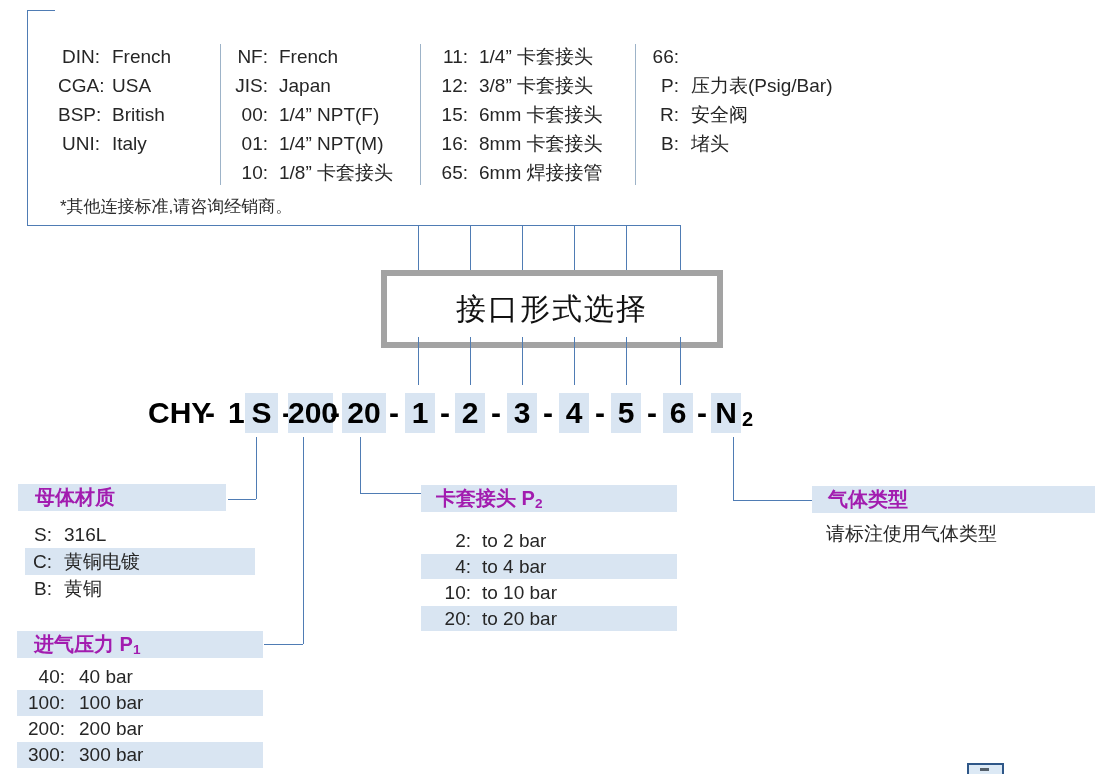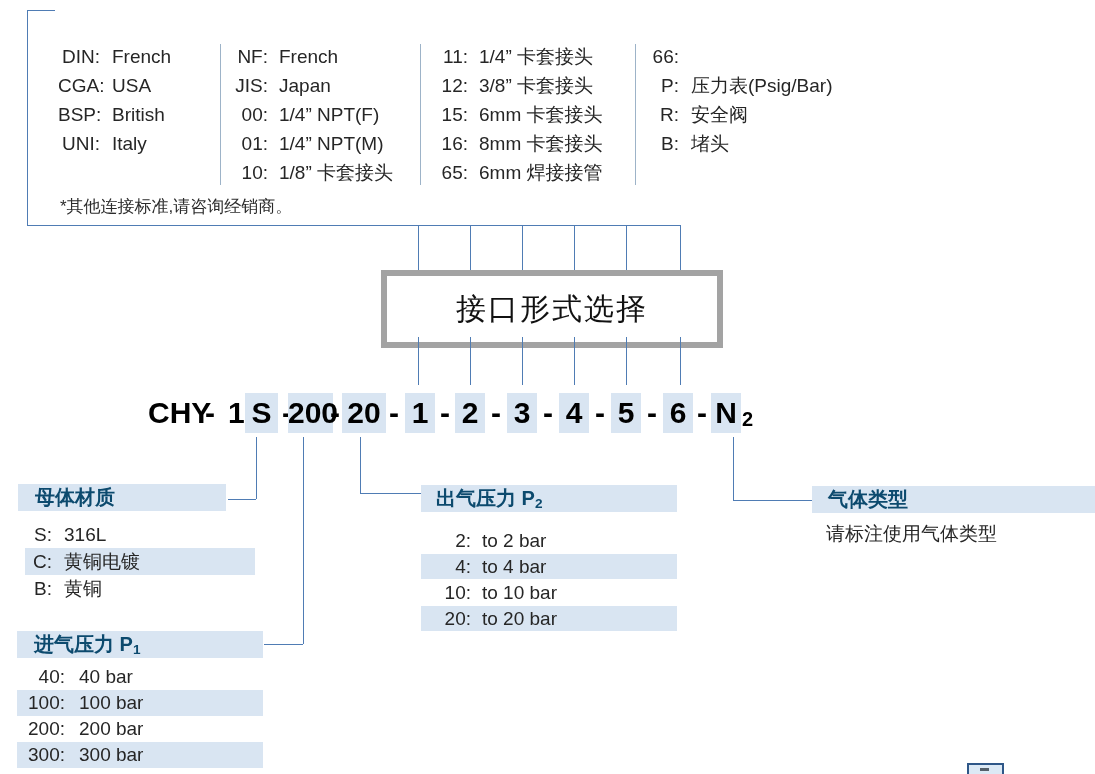--- a/index.html
+++ b/index.html
@@ -31,21 +31,21 @@
     border:6px solid #a3a3a3;background:#fff;display:flex;align-items:center;justify-content:center;
     font-size:30px;letter-spacing:2px;color:#111;font-weight:500;
   }
   
   .code{position:absolute;top:393px;left:0;width:100%;height:42px;font-weight:bold;font-size:30px;color:#000;}
   .code span{position:absolute;top:0;height:40px;line-height:40px;white-space:pre;}
   .code .seg{background:#d9e5f2;text-align:center;}
   .code .sub{font-size:20px;top:12px;height:28px;line-height:28px;}
   
   .sec-header{
-    position:absolute;height:27px;line-height:27px;font-size:20px;font-weight:600;color:#0c4a6e;
+    position:absolute;height:27px;line-height:27px;font-size:20px;font-weight:600;color:#a21caf;
     white-space:nowrap;
   }
   .sec-rows{position:absolute;font-size:19px;color:#262626;}
   .srow{display:flex;align-items:center;white-space:nowrap;}
   .srow .k{text-align:right;}
   .sub-s{font-size:0.68em;position:relative;top:0.22em;}
   .mat-rows .srow{height:27px;} .mat-rows .k{width:27px;} .mat-rows .v{margin-left:12px;}
   .inlet-rows .srow{height:26px;} .inlet-rows .k{width:48px;} .inlet-rows .v{margin-left:14px;}
   .outlet-rows .srow{height:25px;margin-bottom:1px;} .outlet-rows .k{width:50px;} .outlet-rows .v{margin-left:11px;}
   .gas-note{position:absolute;left:826px;top:521px;font-size:19px;color:#262626;white-space:nowrap;}
@@ -235,21 +235,21 @@
     <div class="srow">
         <span class="k">200:</span>
         <span class="v">200 bar</span>
       </div>
     <div class="srow hl" style="width:246px;">
         <span class="k">300:</span>
         <span class="v">300 bar</span>
       </div>
   </div>
 
-  <div class="sec-header hl" style="left:421px;top:485px;width:241px;padding-left:15px;"><span>出气压力 P</span><span class="sub-s">2</span></div>
+  <div class="sec-header hl" style="left:421px;top:485px;width:241px;padding-left:15px;"><span>卡套接头 P</span><span class="sub-s">2</span></div>
   <div class="sec-rows outlet-rows" style="left:421px;top:528px;">
     <div class="srow">
         <span class="k">2:</span>
         <span class="v">to 2 bar</span>
       </div>
     <div class="srow hl" style="width:256px;">
         <span class="k">4:</span>
         <span class="v">to 4 bar</span>
       </div>
     <div class="srow">

